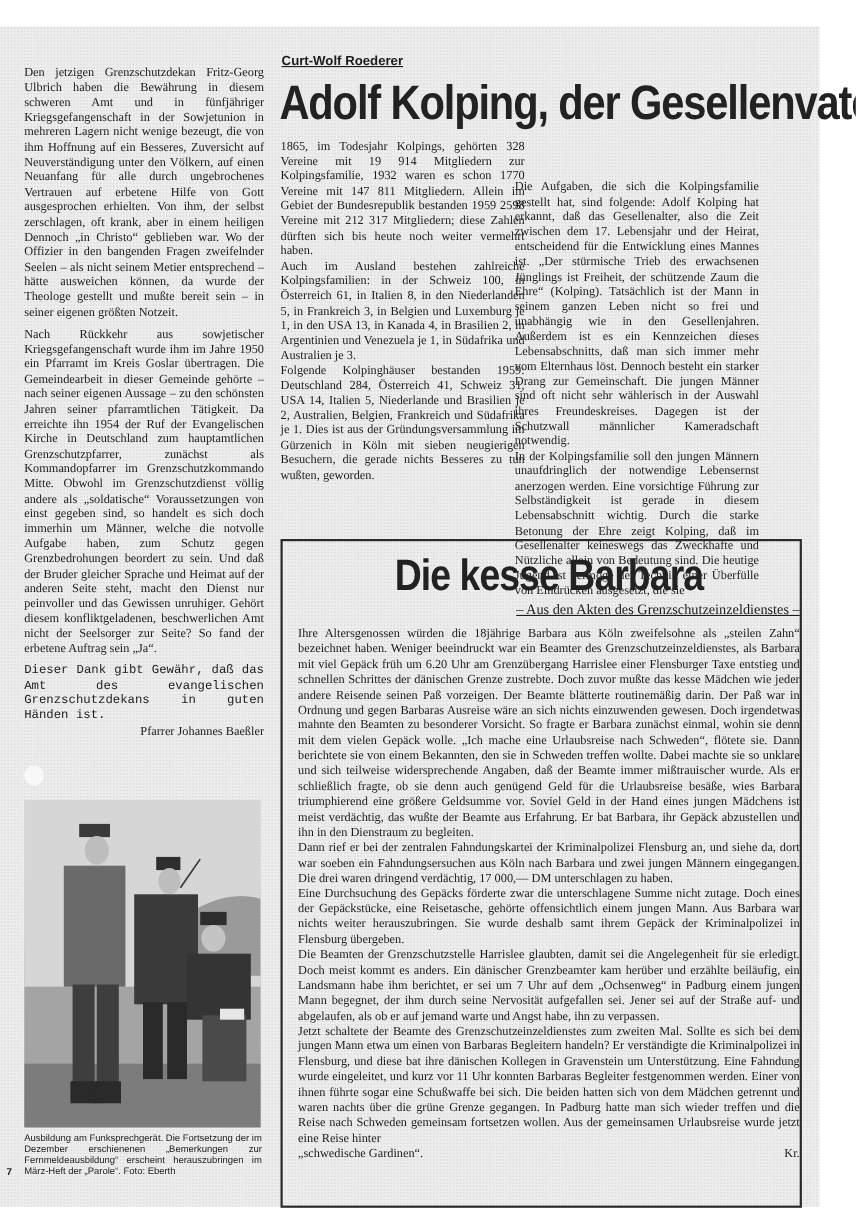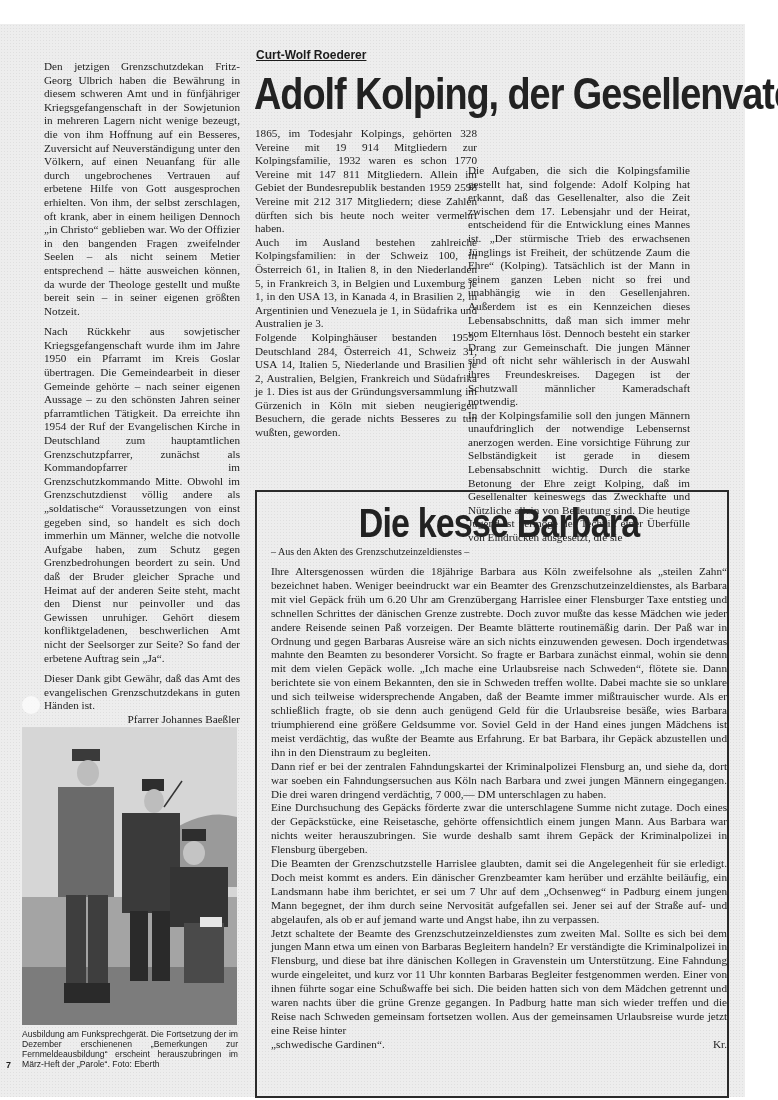--- a/index.html
+++ b/index.html
@@ -9,22 +9,22 @@
     position: absolute; left: 0; top: 24px; width: 745px; height: 1073px;
     background-color: #ededed;
     background-image: radial-gradient(rgba(0,0,0,0.06) 0.6px, transparent 0.8px);
     background-size: 3px 3px;
   }
   .serif { font-family: "Liberation Serif", "DejaVu Serif", serif; }
   .col-left {
     position: absolute; left: 22px; top: 36px; width: 218px;
     font-size: 11.2px; line-height: 13.6px; text-align: justify;
   }
-  .col-left p { margin-bottom: 7px; hyphens: auto; margin-left: 22px; }
-  .sig { display: flex; justify-content: center; }
+  .col-left p { margin-bottom: 7px; hyphens: auto; }
+  .sig { display: flex; justify-content: center; font-family: Liberation Mono, monospace; }
   .author {
     position: absolute; left: 256px; top: 24px;
     font-family: "Liberation Sans", "DejaVu Sans", sans-serif; font-weight: bold; font-size: 12px; text-decoration: underline;
   }
   .headline {
     position: absolute; left: 254px; top: 46px; width: 476px;
     font-family: "Liberation Sans", "DejaVu Sans", sans-serif; font-weight: bold;
     font-size: 44px; line-height: 48px; letter-spacing: -1.2px; color: #222;
     transform: scaleX(0.86); transform-origin: left top; white-space: nowrap;
   }
@@ -39,21 +39,21 @@
     position: absolute; left: 255px; top: 466px; width: 474px; height: 608px;
     border: 2px solid #2a2a2a; border-right-width: 2.5px;
     padding: 10px 0 8px 14px;
   }
   .box-title {
     text-align: center;
     font-family: "Liberation Sans", "DejaVu Sans", sans-serif; font-weight: bold;
     font-size: 40px; line-height: 42px; letter-spacing: -1px; color: #222;
     transform: scaleX(0.85);
   }
-  .box-sub { text-align: left; font-size: 10px; margin-top: 2px; margin-bottom: 8px; }
+  .box-sub { text-align: right; font-size: 13px; margin-top: 2px; margin-bottom: 8px; text-decoration: underline; }
   .box-body { font-size: 11.2px; line-height: 13.9px; text-align: justify; }
   .box-body p { margin: 0; }
   .box-sign { display: flex; justify-content: space-between; align-items: center; }
   .photo {
     position: absolute; left: 22px; top: 703px; width: 215px; height: 298px;
     background: linear-gradient(180deg, #d8d8d8 0%, #cfcfcf 40%, #a9a9a9 70%, #8a8a8a 100%);
     overflow: hidden;
   }
   .photo svg { width: 100%; height: 100%; display: block; }
   .caption {
@@ -95,21 +95,21 @@
   <div class="col-right serif">
     <p>Die Aufgaben, die sich die Kolpingsfamilie gestellt hat, sind folgende: Adolf Kolping hat erkannt, daß das Gesellenalter, also die Zeit zwischen dem 17. Lebensjahr und der Heirat, entscheidend für die Entwicklung eines Mannes ist. „Der stürmische Trieb des erwachsenen Jünglings ist Freiheit, der schützende Zaum die Ehre“ (Kolping). Tatsächlich ist der Mann in seinem ganzen Leben nicht so frei und unabhängig wie in den Gesellenjahren. Außerdem ist es ein Kennzeichen dieses Lebensabschnitts, daß man sich immer mehr vom Elternhaus löst. Dennoch besteht ein starker Drang zur Gemeinschaft. Die jungen Männer sind oft nicht sehr wählerisch in der Auswahl ihres Freundeskreises. Dagegen ist der Schutzwall männlicher Kameradschaft notwendig.</p>
     <p>In der Kolpingsfamilie soll den jungen Männern unaufdringlich der notwendige Lebensernst anerzogen werden. Eine vorsichtige Führung zur Selbständigkeit ist gerade in diesem Lebensabschnitt wichtig. Durch die starke Betonung der Ehre zeigt Kolping, daß im Gesellenalter keineswegs das Zweckhafte und Nützliche allein von Bedeutung sind. Die heutige Jugend ist vermöge der Technik einer Überfülle von Eindrücken ausgesetzt, die sie</p>
   </div>
 
   <div class="box serif">
     <div class="box-title">Die kesse Barbara</div>
     <div class="box-sub">– Aus den Akten des Grenzschutzeinzeldienstes –</div>
     <div class="box-body">
       <p>Ihre Altersgenossen würden die 18jährige Barbara aus Köln zweifelsohne als „steilen Zahn“ bezeichnet haben. Weniger beeindruckt war ein Beamter des Grenzschutzeinzeldienstes, als Barbara mit viel Gepäck früh um 6.20 Uhr am Grenzübergang Harrislee einer Flensburger Taxe entstieg und schnellen Schrittes der dänischen Grenze zustrebte. Doch zuvor mußte das kesse Mädchen wie jeder andere Reisende seinen Paß vorzeigen. Der Beamte blätterte routinemäßig darin. Der Paß war in Ordnung und gegen Barbaras Ausreise wäre an sich nichts einzuwenden gewesen. Doch irgendetwas mahnte den Beamten zu besonderer Vorsicht. So fragte er Barbara zunächst einmal, wohin sie denn mit dem vielen Gepäck wolle. „Ich mache eine Urlaubsreise nach Schweden“, flötete sie. Dann berichtete sie von einem Bekannten, den sie in Schweden treffen wollte. Dabei machte sie so unklare und sich teilweise widersprechende Angaben, daß der Beamte immer mißtrauischer wurde. Als er schließlich fragte, ob sie denn auch genügend Geld für die Urlaubsreise besäße, wies Barbara triumphierend eine größere Geldsumme vor. Soviel Geld in der Hand eines jungen Mädchens ist meist verdächtig, das wußte der Beamte aus Erfahrung. Er bat Barbara, ihr Gepäck abzustellen und ihn in den Dienstraum zu begleiten.</p>
-      <p>Dann rief er bei der zentralen Fahndungskartei der Kriminalpolizei Flensburg an, und siehe da, dort war soeben ein Fahndungsersuchen aus Köln nach Barbara und zwei jungen Männern eingegangen. Die drei waren dringend verdächtig, 7 000,— DM unterschlagen zu haben.</p>
+      <p>Dann rief er bei der zentralen Fahndungskartei der Kriminalpolizei Flensburg an, und siehe da, dort war soeben ein Fahndungsersuchen aus Köln nach Barbara und zwei jungen Männern eingegangen. Die drei waren dringend verdächtig, 17 000,— DM unterschlagen zu haben.</p>
       <p>Eine Durchsuchung des Gepäcks förderte zwar die unterschlagene Summe nicht zutage. Doch eines der Gepäckstücke, eine Reisetasche, gehörte offensichtlich einem jungen Mann. Aus Barbara war nichts weiter herauszubringen. Sie wurde deshalb samt ihrem Gepäck der Kriminalpolizei in Flensburg übergeben.</p>
       <p>Die Beamten der Grenzschutzstelle Harrislee glaubten, damit sei die Angelegenheit für sie erledigt. Doch meist kommt es anders. Ein dänischer Grenzbeamter kam herüber und erzählte beiläufig, ein Landsmann habe ihm berichtet, er sei um 7 Uhr auf dem „Ochsenweg“ in Padburg einem jungen Mann begegnet, der ihm durch seine Nervosität aufgefallen sei. Jener sei auf der Straße auf- und abgelaufen, als ob er auf jemand warte und Angst habe, ihn zu verpassen.</p>
       <p>Jetzt schaltete der Beamte des Grenzschutzeinzeldienstes zum zweiten Mal. Sollte es sich bei dem jungen Mann etwa um einen von Barbaras Begleitern handeln? Er verständigte die Kriminalpolizei in Flensburg, und diese bat ihre dänischen Kollegen in Gravenstein um Unterstützung. Eine Fahndung wurde eingeleitet, und kurz vor 11 Uhr konnten Barbaras Begleiter festgenommen werden. Einer von ihnen führte sogar eine Schußwaffe bei sich. Die beiden hatten sich von dem Mädchen getrennt und waren nachts über die grüne Grenze gegangen. In Padburg hatte man sich wieder treffen und die Reise nach Schweden gemeinsam fortsetzen wollen. Aus der gemeinsamen Urlaubsreise wurde jetzt eine Reise hinter</p>
       <p class="box-sign">
         <span>„schwedische Gardinen“.</span>
         <span>Kr.</span>
       </p>
     </div>
   </div>
 

